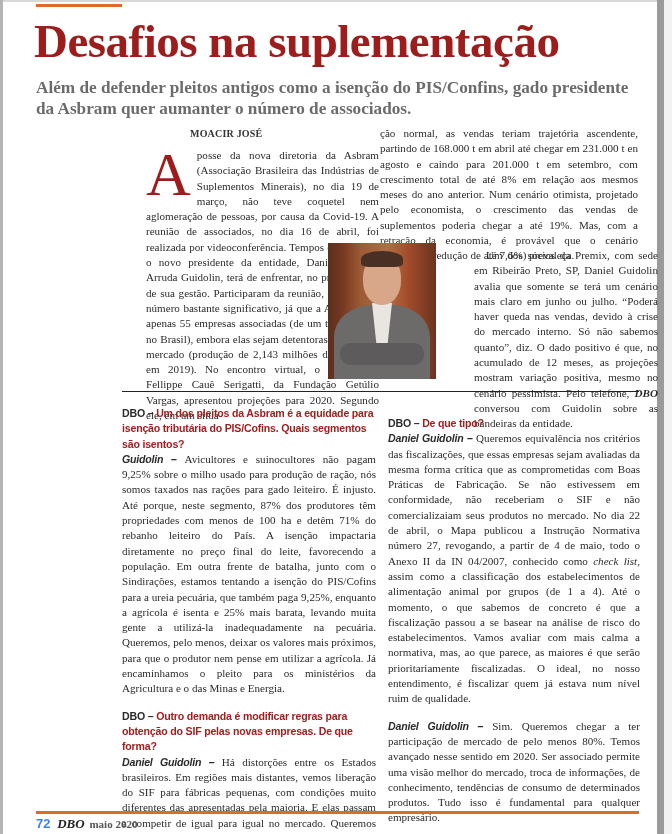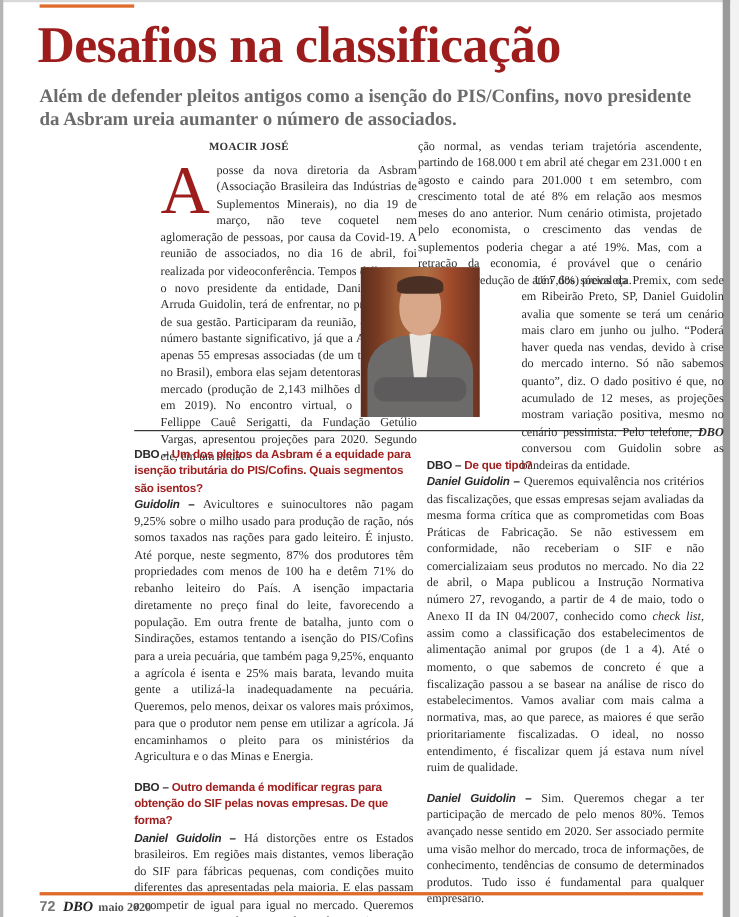--- a/index.html
+++ b/index.html
@@ -28,37 +28,37 @@
   .intro-c p { text-indent: 12px; }
   .divider { position: absolute; left: 122px; top: 391px; width: 517px; height: 1px; background: #222; }
   .qa-a { left: 122px; top: 406px; width: 254px; }
   .qa-b { left: 388px; top: 404px; width: 252px; }
   .q { font-family: "Liberation Sans", "DejaVu Sans", sans-serif; font-weight: bold; font-size: 10.6px; line-height: 15.3px; color: #a01f1f; text-align: left; letter-spacing: -0.2px; }
   .q .dbo { color: #2b2b2b; }
   .speaker { font-family: "Liberation Sans", "DejaVu Sans", sans-serif; font-weight: bold; font-size: 10.6px; color: #2b2b2b; letter-spacing: -0.2px; font-style: italic; }
   .gap { height: 12px; }
   .foot-rule { position: absolute; left: 36px; top: 811px; width: 603px; height: 3px; background: #e06a2a; }
   .footer { position: absolute; left: 36px; top: 816px; font-size: 11px; white-space: nowrap; }
-  .footer .pg { font-family: "Liberation Sans", sans-serif; font-weight: bold; font-size: 13px; color: #737373; margin-top: 12px; }
+  .footer .pg { font-family: "Liberation Sans", sans-serif; font-weight: bold; font-size: 13px; color: #3b82f6; margin-top: 12px; }
   .footer .mag { font-family: "Liberation Serif", serif; font-weight: bold; font-style: italic; font-size: 13px; color: #222; margin-left: 4px; }
   .footer .date { font-family: "Liberation Serif", serif; font-weight: bold; font-size: 11px; color: #555; margin-left: 2px; }
   em.it { }
   b.bi { font-weight: bold; font-style: italic; }
 </style>
 </head>
 <body>
 
 <div class="edge-top"></div>
 <div class="edge-left"></div>
 <div class="edge-right"></div>
 <div class="edge-right-fill"></div>
 
 <div class="top-accent"></div>
-<h1 class="title">Desafios na classificação</h1>
-<div class="subtitle">Além de defender pleitos antigos como a isenção do PIS/Confins, novo presidente da Asbram ureia aumanter o número de associados.</div>
+<h1 class="title">Desafios na suplementação</h1>
+<div class="subtitle">Além de defender pleitos antigos como a isenção do PIS/Confins, gado presidente da Asbram quer aumanter o número de associados.</div>
 
 <div class="byline">MOACIR JOSÉ</div>
 
 <div class="col intro-a">
   <span class="dropcap-float" style="float:left;font-family:'Liberation Serif',serif;font-size:62px;line-height:48px;color:#9d1c1c;margin:2px 6px 0 0;">A</span>
   <p>posse da nova diretoria da Asbram (Associação Brasileira das Indústrias de Suplementos Minerais), no dia 19 de março, não teve coquetel nem aglomeração de pessoas, por causa da Covid-19. A reunião de associados, no dia 16 de abril, foi realizada por videoconferência. Tempos difíceis que o novo presidente da entidade, Daniel Moreira Arruda Guidolin, terá de enfrentar, no primeiro ano de sua gestão. Participaram da reunião, 84 pessoas, número bastante significativo, já que a Asbram tem apenas 55 empresas associadas (de um total de 638 no Brasil), embora elas sejam detentoras de 65% do mercado (produção de 2,143 milhões de toneladas em 2019). No encontro virtual, o economista Fellippe Cauê Serigatti, da Fundação Getúlio Vargas, apresentou projeções para 2020. Segundo ele, em um situa-</p>
 </div>
 
 <div class="col intro-b">
   <p>ção normal, as vendas teriam trajetória ascendente, partindo de 168.000 t em abril até chegar em 231.000 t en agosto e caindo para 201.000 t em setembro, com crescimento total de até 8% em relação aos mesmos meses do ano anterior. Num cenário otimista, projetado pelo economista, o crescimento das vendas de suplementos poderia chegar a até 19%. Mas, com a retração da economia, é provável que o cenário pessimista (redução de até 7,6%) prevaleça.</p>

